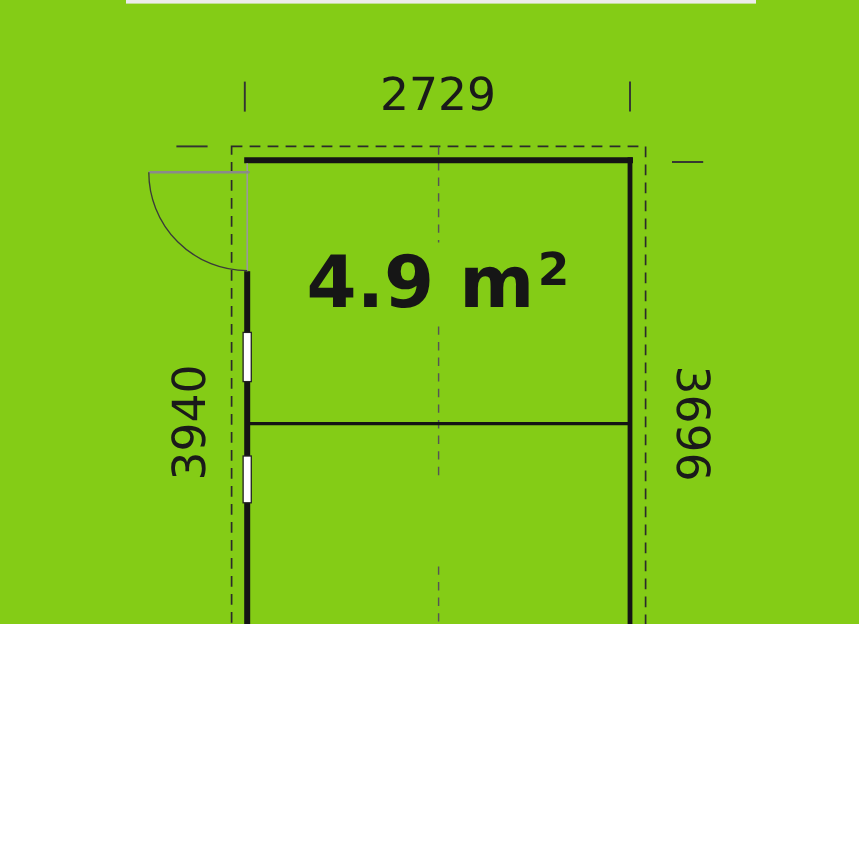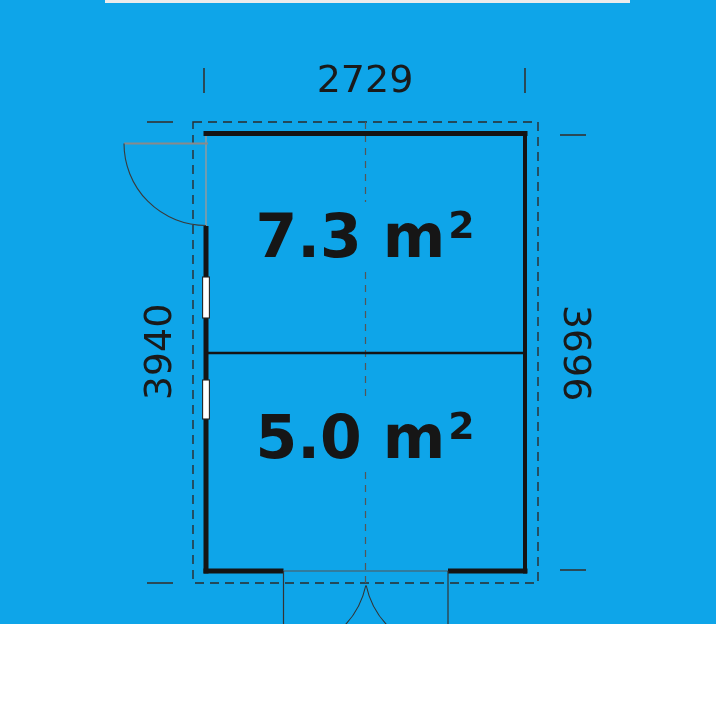--- a/index.html
+++ b/index.html
@@ -3,22 +3,22 @@
 <meta charset="utf-8">
 <style>
   html, body {
     margin: 0;
     padding: 0;
     background: #ffffff;
   }
   .stage {
     position: relative;
     width: 716px;
-    height: 624px;
-    background: #0ea5e9;
+    height: 520px;
+    background: #84cc16;
     overflow: hidden;
     font-family: "DejaVu Sans", "Liberation Sans", sans-serif;
   }
   .edge-artifact {
     position: absolute;
     left: 105px;
     top: 0;
     width: 525px;
     height: 3px;
     background: #ececec;
@@ -117,19 +117,16 @@
       <line x1="560" y1="135" x2="586" y2="135"></line>
       <line x1="560" y1="570" x2="586" y2="570"></line>
     </g>
   </svg>
 
   <div class="dim dim-top">2729</div>
   <div class="dim dim-left">3940</div>
   <div class="dim dim-right">3696</div>
 
   <div class="room-label room-1">
-    <span>7.3 m</span><span class="sup">2</span>
-  </div>
-  <div class="room-label room-2">
-    <span>5.0 m</span><span class="sup">2</span>
+    <span>4.9 m</span><span class="sup">2</span>
   </div>
 
 </div>
 
 </body></html>

